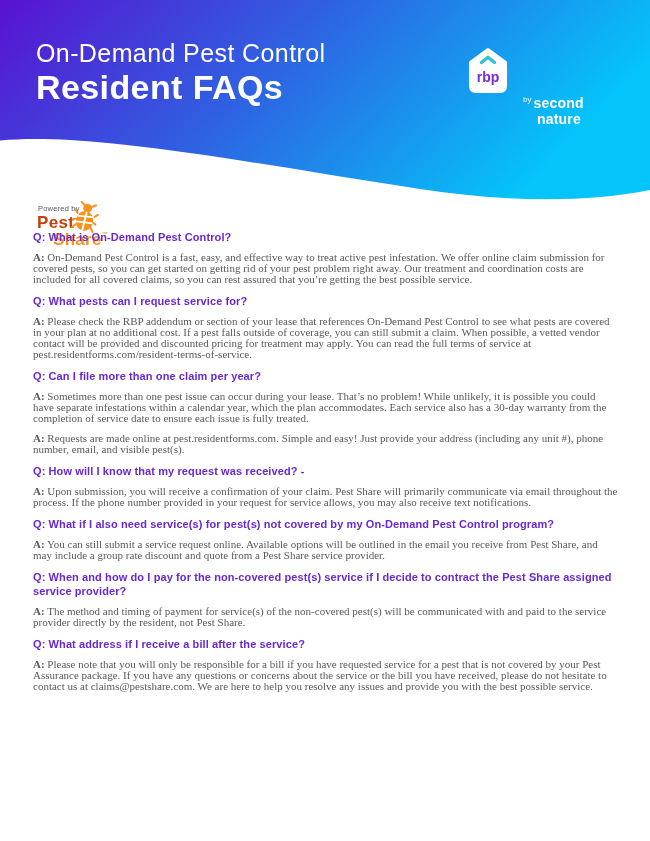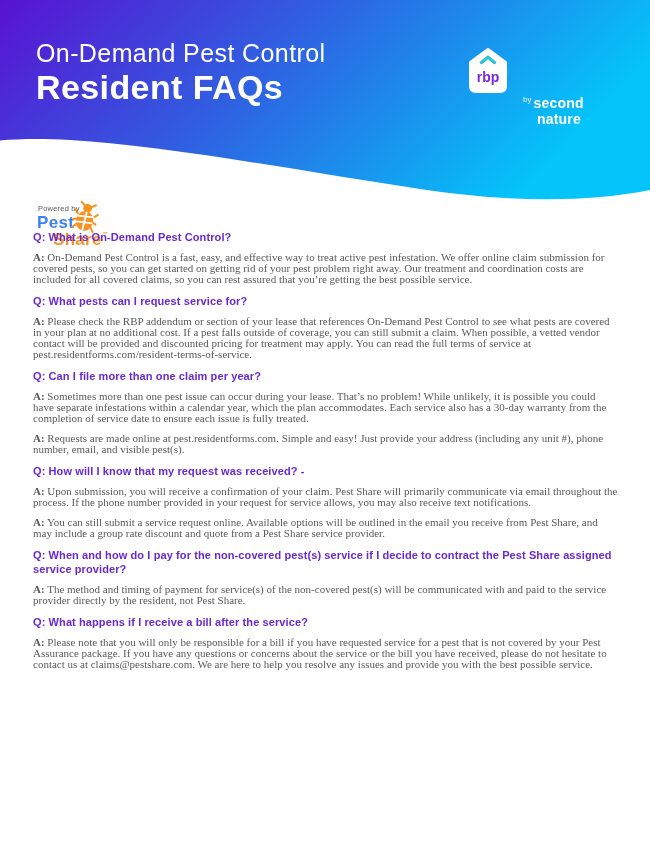--- a/index.html
+++ b/index.html
@@ -21,21 +21,21 @@
                background:#2fc3ce;border-radius:7px;transform:rotate(45deg);}
   .rbp-house{position:absolute;left:0;top:0;}
   .sn-text{position:absolute;left:57px;top:10px;color:#ffffff;white-space:nowrap;margin-top:38px;}
   .sn-by{font-size:8px;font-weight:400;vertical-align:6px;margin-right:2px;opacity:.95;}
   .sn-line{font-size:14px;font-weight:700;line-height:12px;letter-spacing:.2px;display:inline;}
   .sn-row2{margin-left:14px;margin-top:1px;font-size:14px;font-weight:700;line-height:12px;letter-spacing:.2px;}
 
   
   .powered{position:absolute;left:37px;top:162px;width:110px;height:52px;margin-top:40px;}
   .powered-label{position:absolute;left:1px;top:2px;font-size:7.5px;color:#58595b;letter-spacing:.2px;}
-  .ps-pest{position:absolute;left:0px;top:11px;font-size:17px;font-weight:800;color:#3b82f6;letter-spacing:.3px;}
+  .ps-pest{position:absolute;left:0px;top:11px;font-size:17px;font-weight:800;color:#c2410c;letter-spacing:.3px;}
   .ps-share{position:absolute;left:16px;top:28px;font-size:17px;font-weight:800;color:#f6921e;letter-spacing:.3px;}
   .ps-tm{font-size:6px;vertical-align:9px;font-weight:700;}
   .ps-bug{position:absolute;left:36px;top:0px;transform:rotate(14deg);}
 
   
   .faqs{position:absolute;left:33px;top:230px;width:585px;}
   .faq h3{margin:0 0 8px 0;font-size:11px;line-height:14px;font-weight:700;color:#6929d2;letter-spacing:.1px;}
   .faq p{margin:0 0 9px 0;font-size:11px;line-height:11px;font-weight:400;color:#58595b;font-family:Liberation Serif, serif;}
   .ap{font-weight:700;}
 </style>
@@ -122,27 +122,28 @@
     <section class="faq">
       <p><span class="ap">A:</span> <span>Requests are made online at pest.residentforms.com. Simple and easy! Just provide your address (including any unit #), phone number, email, and visible pest(s).</span></p>
     </section>
 
     <section class="faq">
       <h3><span class="qp">Q:</span> <span>How will I know that my request was received? -</span></h3>
       <p><span class="ap">A:</span> <span>Upon submission, you will receive a confirmation of your claim. Pest Share will primarily communicate via email throughout the process. If the phone number provided in your request for service allows, you may also receive text notifications.</span></p>
     </section>
 
     <section class="faq">
+      <h3><span class="qp">Q:</span> <span>What if I also need service(s) for pest(s) not covered by my On-Demand Pest Control program?</span></h3>
       <p><span class="ap">A:</span> <span>You can still submit a service request online. Available options will be outlined in the email you receive from Pest Share, and may include a group rate discount and quote from a Pest Share service provider.</span></p>
     </section>
 
     <section class="faq">
       <h3><span class="qp">Q:</span> <span>When and how do I pay for the non-covered pest(s) service if I decide to contract the Pest Share assigned service provider?</span></h3>
       <p><span class="ap">A:</span> <span>The method and timing of payment for service(s) of the non-covered pest(s) will be communicated with and paid to the service provider directly by the resident, not Pest Share.</span></p>
     </section>
 
     <section class="faq">
-      <h3><span class="qp">Q:</span> <span>What happens if I receive a bill after the service?</span></h3>
+      <h3><span class="qp">Q:</span> <span>What address if I receive a bill after the service?</span></h3>
       <p><span class="ap">A:</span> <span>Please note that you will only be responsible for a bill if you have requested service for a pest that is not covered by your Pest Assurance package. If you have any questions or concerns about the service or the bill you have received, please do not hesitate to contact us at claims@pestshare.com. We are here to help you resolve any issues and provide you with the best possible service.</span></p>
     </section>
 
   </main>
 </div>
 
 </body></html>

